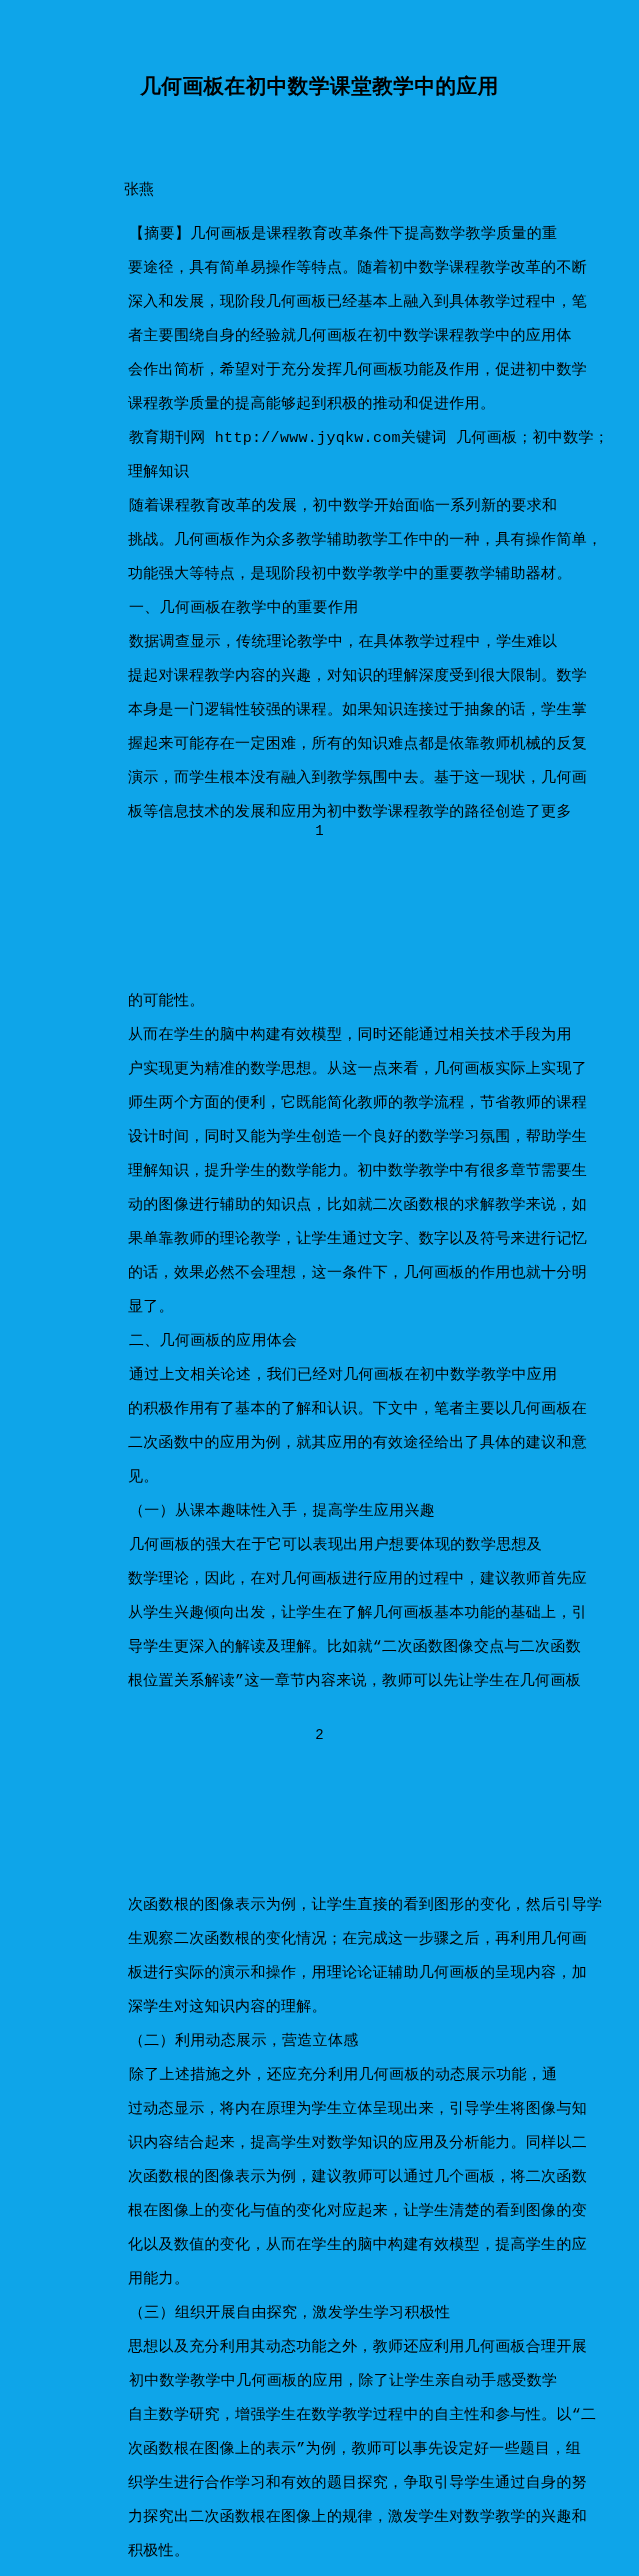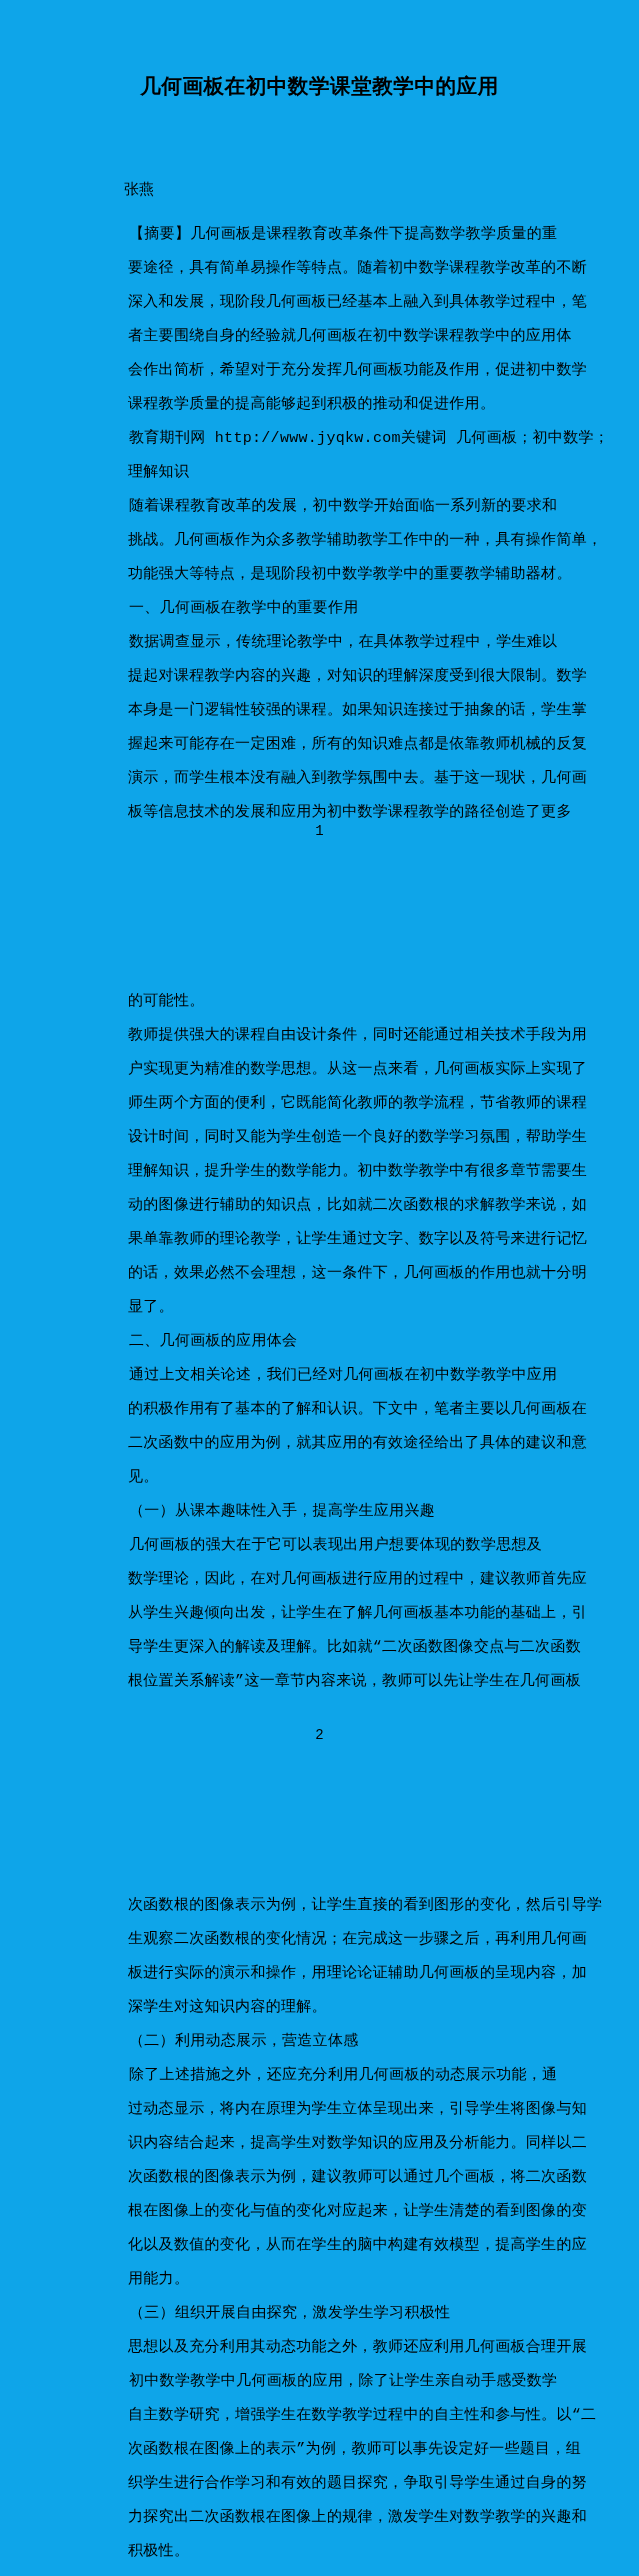--- a/index.html
+++ b/index.html
@@ -95,21 +95,21 @@
         <div class="line line-flush">握起来可能存在一定困难，所有的知识难点都是依靠教师机械的反复</div>
         <div class="line line-flush">演示，而学生根本没有融入到教学氛围中去。基于这一现状，几何画</div>
         <div class="line line-flush">板等信息技术的发展和应用为初中数学课程教学的路径创造了更多</div>
       </div>
     <div class="page-number">1</div>
   </section>
 
   <section class="page page-2">
     <div class="lines">
         <div class="line line-flush">的可能性。</div>
-        <div class="line line-flush">教师提供强大的课程自由设计条件，同时还能通过相关技术手段为用</div>
+        <div class="line line-flush">从而在学生的脑中构建有效模型，同时还能通过相关技术手段为用</div>
         <div class="line line-flush">户实现更为精准的数学思想。从这一点来看，几何画板实际上实现了</div>
         <div class="line line-flush">师生两个方面的便利，它既能简化教师的教学流程，节省教师的课程</div>
         <div class="line line-flush">设计时间，同时又能为学生创造一个良好的数学学习氛围，帮助学生</div>
         <div class="line line-flush">理解知识，提升学生的数学能力。初中数学教学中有很多章节需要生</div>
         <div class="line line-flush">动的图像进行辅助的知识点，比如就二次函数根的求解教学来说，如</div>
         <div class="line line-flush">果单靠教师的理论教学，让学生通过文字、数字以及符号来进行记忆</div>
         <div class="line line-flush">的话，效果必然不会理想，这一条件下，几何画板的作用也就十分明</div>
         <div class="line line-flush">显了。</div>
         <div class="line line-first">二、几何画板的应用体会</div>
         <div class="line line-first">通过上文相关论述，我们已经对几何画板在初中数学教学中应用</div>

